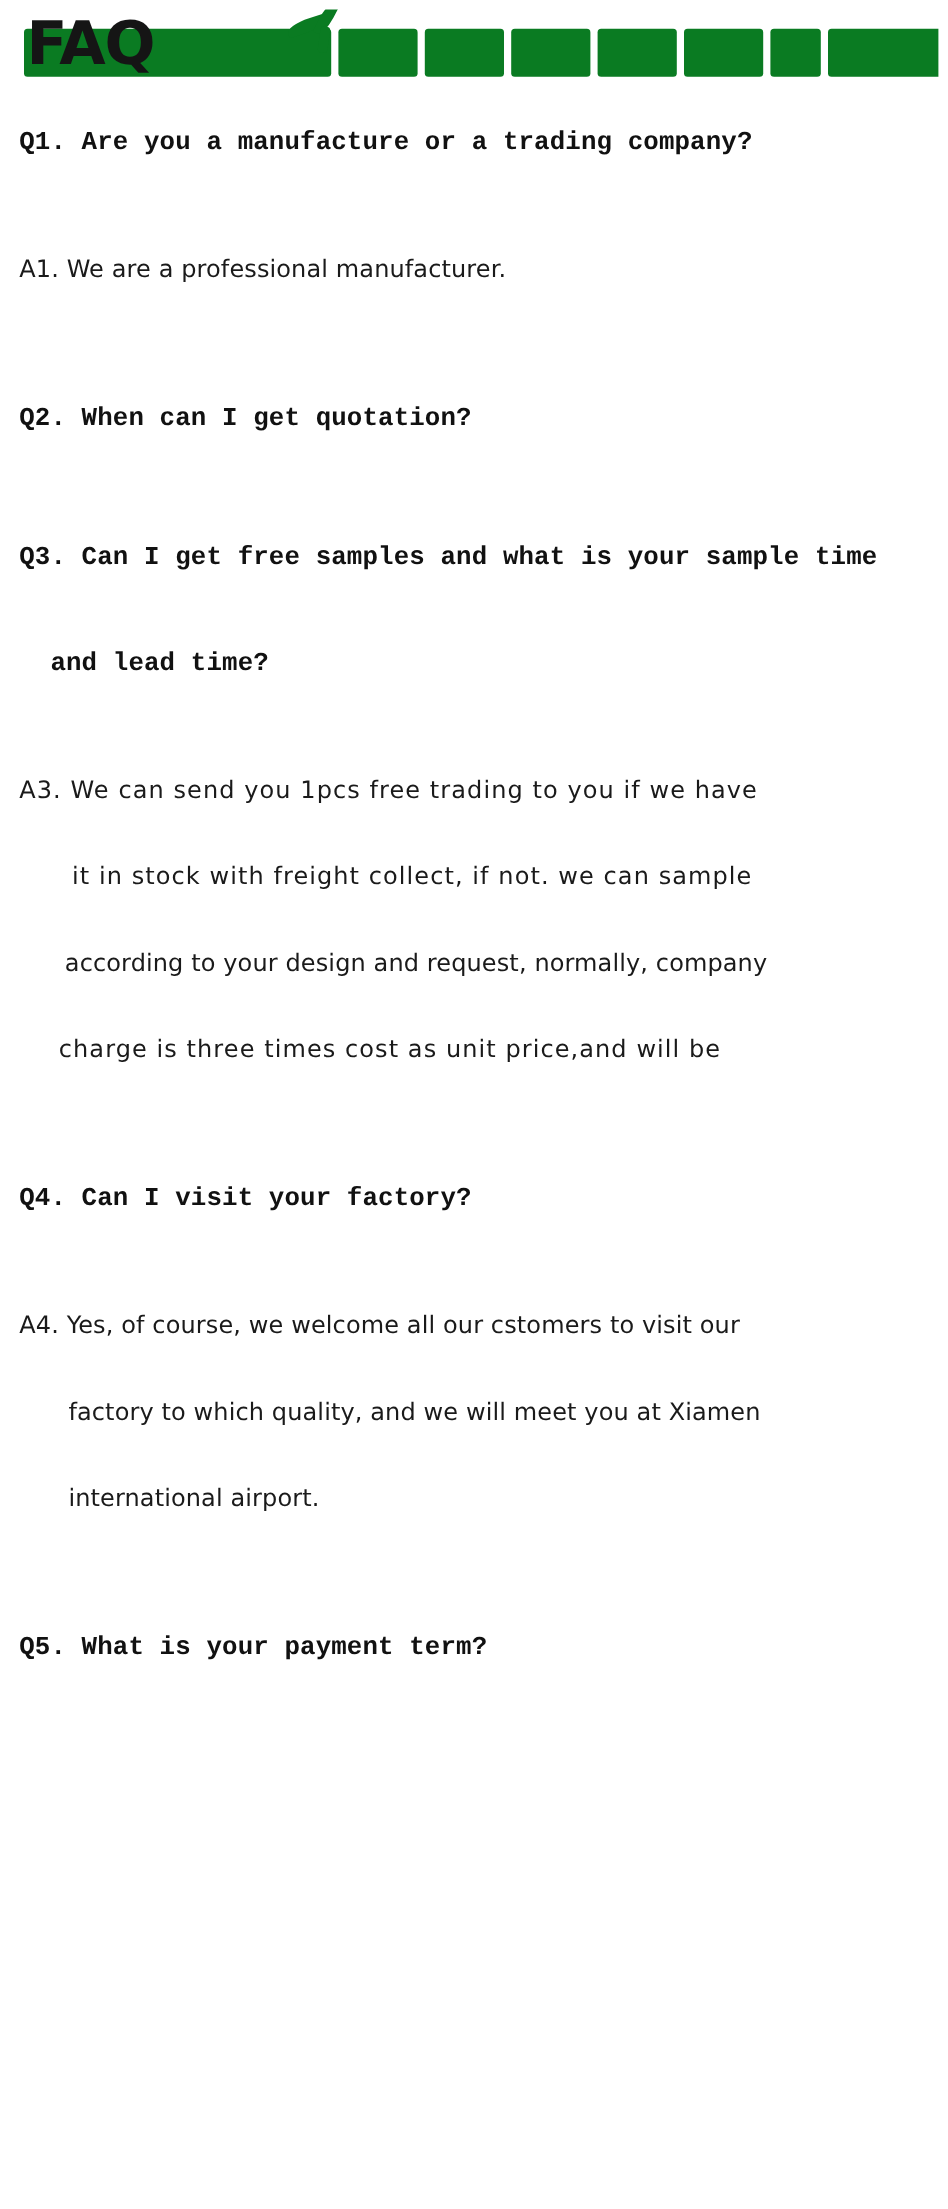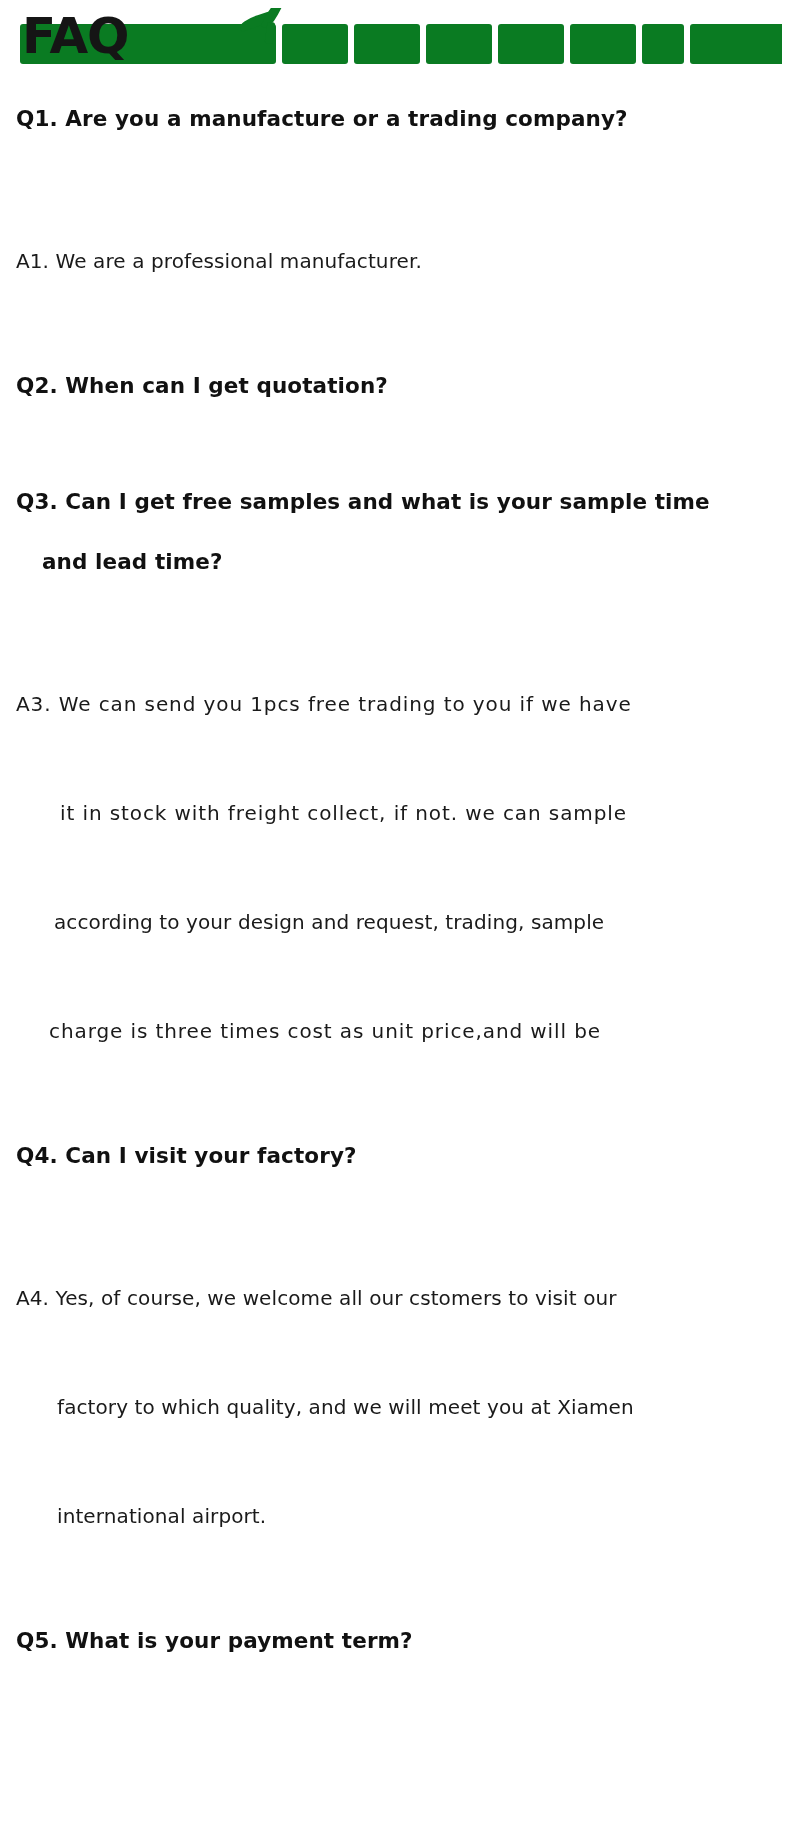--- a/index.html
+++ b/index.html
@@ -115,33 +115,33 @@
   .answer {
     font-size: 20px;
     line-height: 36px;
     color: #1a1a1a;
     margin: 0;
     white-space: pre-line;
     letter-spacing: 0.1px;
   }
   .answer .line {
     display: block;
-    margin-top: 37px;
   }
   .answer .line.ind1 { padding-left: 41px; }
   .answer .line.ind2 { padding-left: 38px; }
   .answer .line.ind3 { padding-left: 44px; }
   .answer .line.ind4 { padding-left: 33px; }
   .answer .line.ind5 { padding-left: 30px; }
   .answer .line.ind6 { padding-left: 27px; }
 
   .question .line {
     display: block;
-  }
-  .question .line.qind { padding-left: 26px; }
+    font-family: Liberation Mono, monospace;
+  }
+  .question .line.qind { padding-left: 26px; margin-top: 28px; }
 
   .spaced {
     letter-spacing: 0.9px;
   }
 </style>
 </head>
 <body>
 
 <div class="page">
 
@@ -182,21 +182,21 @@
     </div>
 
     <div class="qa-block">
       <div class="question">
         <span class="line">Q3. Can I get free samples and what is your sample time</span>
         <span class="line qind">and lead time?</span>
       </div>
       <div class="answer">
         <span class="line spaced">A3. We can send you 1pcs free trading to you if we have</span>
         <span class="line ind3 spaced">it in stock with freight collect, if not. we can sample</span>
-        <span class="line ind2">according to your design and request, trading, sample</span>
+        <span class="line ind2">according to your design and request, normally, company</span>
         <span class="line ind4 spaced">charge is three times cost as unit price,and will be</span>
       </div>
     </div>
 
     <div class="qa-block">
       <div class="question">
         <span class="line">Q4. Can I visit your factory?</span>
       </div>
       <div class="answer">
         <span class="line">A4. Yes, of course, we welcome all our cstomers to visit our</span>

